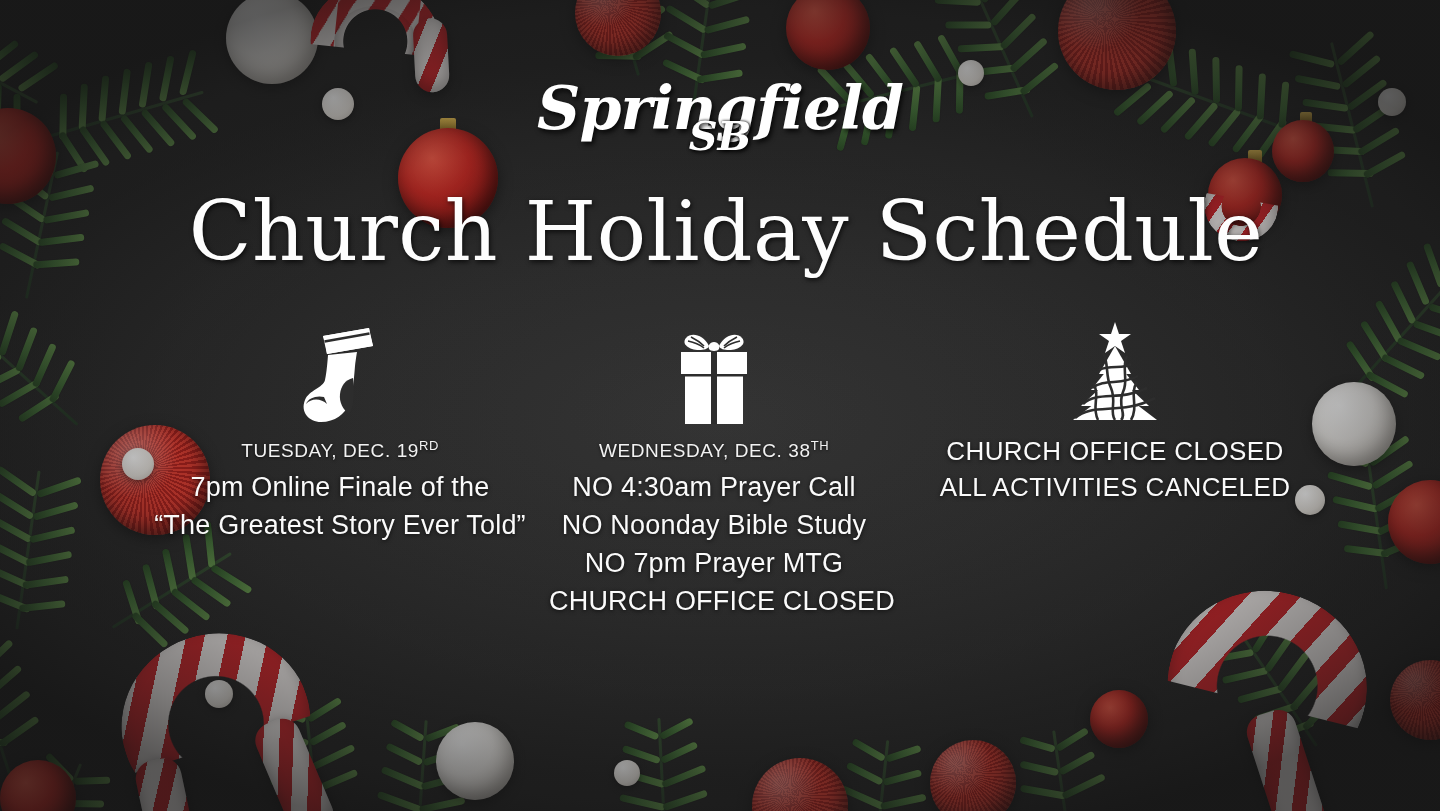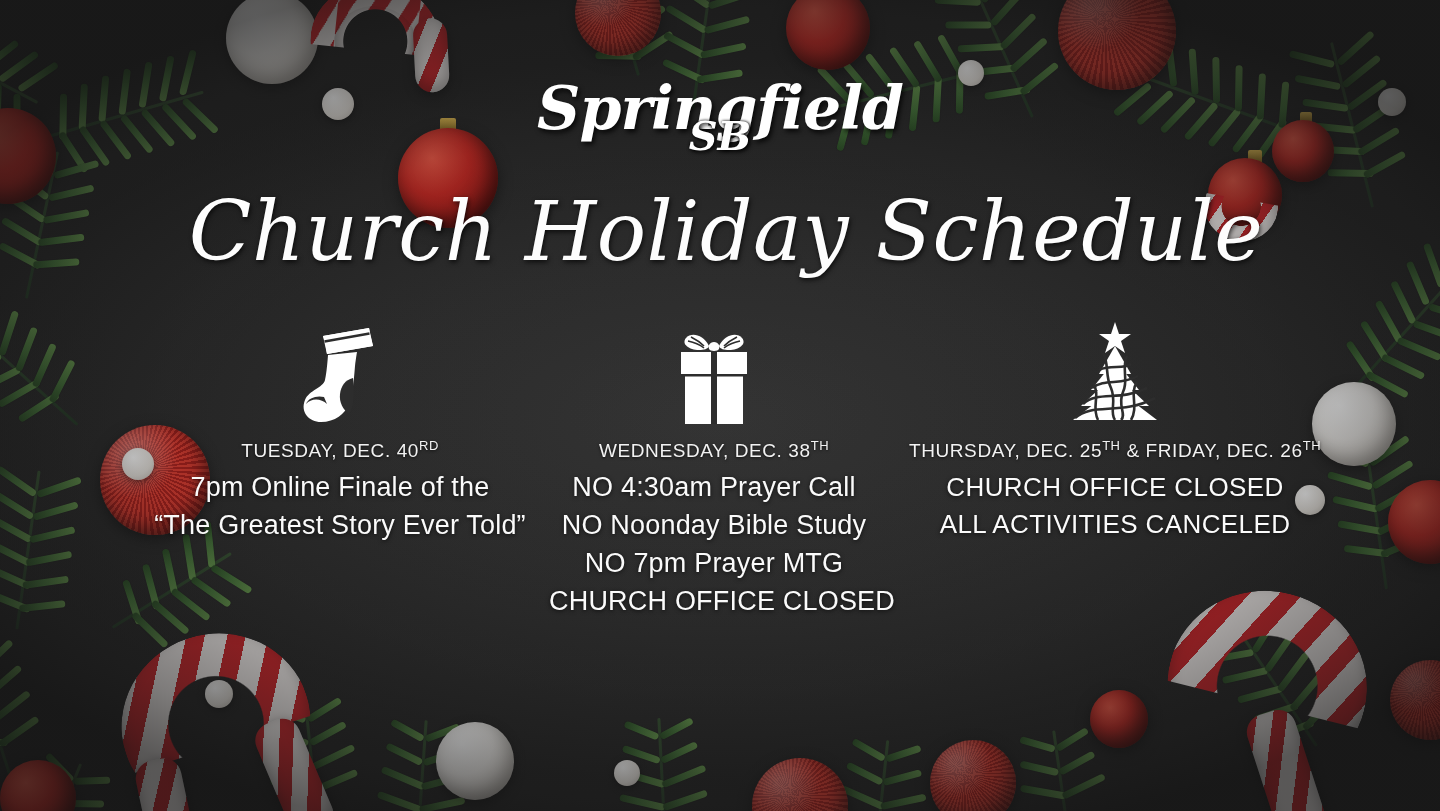--- a/index.html
+++ b/index.html
@@ -86,21 +86,21 @@
     font-size:13px; letter-spacing:5px; color:#2b2b2b;
   }
   .logo-monogram{
     position:absolute; z-index:4; left:50%; top:34px; transform:translateX(-50%);
     font-family:"DejaVu Serif", serif; font-style:italic; font-weight:bold;
     font-size:40px; color:#fff; text-shadow:0 0 3px #000, 2px 2px 4px rgba(0,0,0,.9);
   }
 
   .page-title {
     position:absolute; left:0; right:0; top:186px; text-align:center;
-    font-family:"DejaVu Serif", serif; font-style:italic; font-weight:normal;
+    font-family:"DejaVu Serif", serif; font-weight:normal;
     font-size:82px; line-height:1.12; color:#fdfdfd;
     letter-spacing:0.5px;
     text-shadow:1px 2px 5px rgba(0,0,0,.75);
     margin-left:12px;
   }
 
   .columns {
     position:absolute; left:150px; right:110px; top:318px;
     display:flex; align-items:flex-start; justify-content:space-between;
   }
@@ -506,21 +506,21 @@
               <path d="M56 52 C48 54 44 60 43 68 C42 76 46 84 52 88 C56 84 57 72 57 62 Z"></path>
               <path d="M10 74 C6 80 8 90 18 94 C26 96 32 92 33 86 C34 78 24 72 16 72 Z" opacity="0"></path>
               <path d="M30 78 C24 72 14 72 9 78 C11 72 20 69 27 71 Z"></path>
             </g>
             <path d="M26 10 L72 2 L73 8 L28 16 Z" fill="#ffffff"></path>
             <path d="M28 16 L73 8 L76 20 L30 28 Z" fill="#ffffff"></path>
             <path d="M27.5 15.5 L72.5 7.5" stroke="#2d2d2d" stroke-width="2.5" fill="none"></path>
           </svg>
         </div>
         <div class="col-date">
-          <span>TUESDAY, DEC. 40</span><sup>RD</sup>
+          <span>TUESDAY, DEC. 19</span><sup>RD</sup>
         </div>
         <div class="col-lines">
           <div>7pm Online Finale of the</div>
           <div>“The Greatest Story Ever Told”</div>
         </div>
       </div>
 
       <div class="col col2">
         <div class="icon">
           <svg width="78" height="100" viewBox="0 0 78 100" aria-hidden="true">
@@ -578,23 +578,20 @@
               <path d="M27 68 C40 58 56 66 73 56"></path>
               <path d="M18 84 C34 70 54 82 82 68"></path>
               <path d="M10 98 C28 82 56 96 90 78"></path>
               <path d="M38 33 C44 42 40 56 46 68 C52 82 44 92 50 100"></path>
               <path d="M62 36 C56 48 64 60 58 72 C52 86 62 94 56 100"></path>
               <path d="M72 62 C64 74 74 86 66 100"></path>
               <path d="M28 62 C36 76 26 86 33 100"></path>
             </g>
           </svg>
         </div>
-        <div class="col-date">
-          <span>THURSDAY, DEC. 25</span><sup>TH</sup><span> &amp; FRIDAY, DEC. 26</span><sup>TH</sup>
-        </div>
         <div class="col-lines">
           <div>CHURCH OFFICE CLOSED</div>
           <div>ALL ACTIVITIES CANCELED</div>
         </div>
       </div>
 
     </div>
   </div>
 </div>
 

